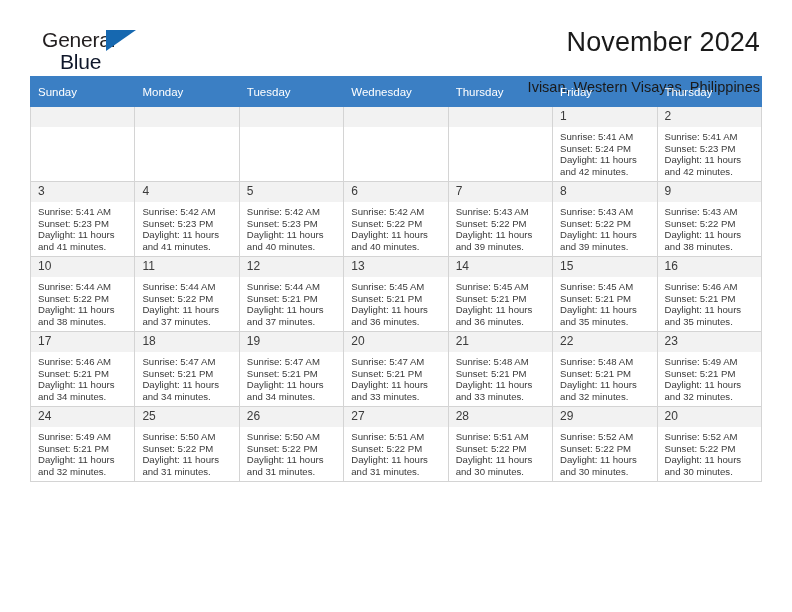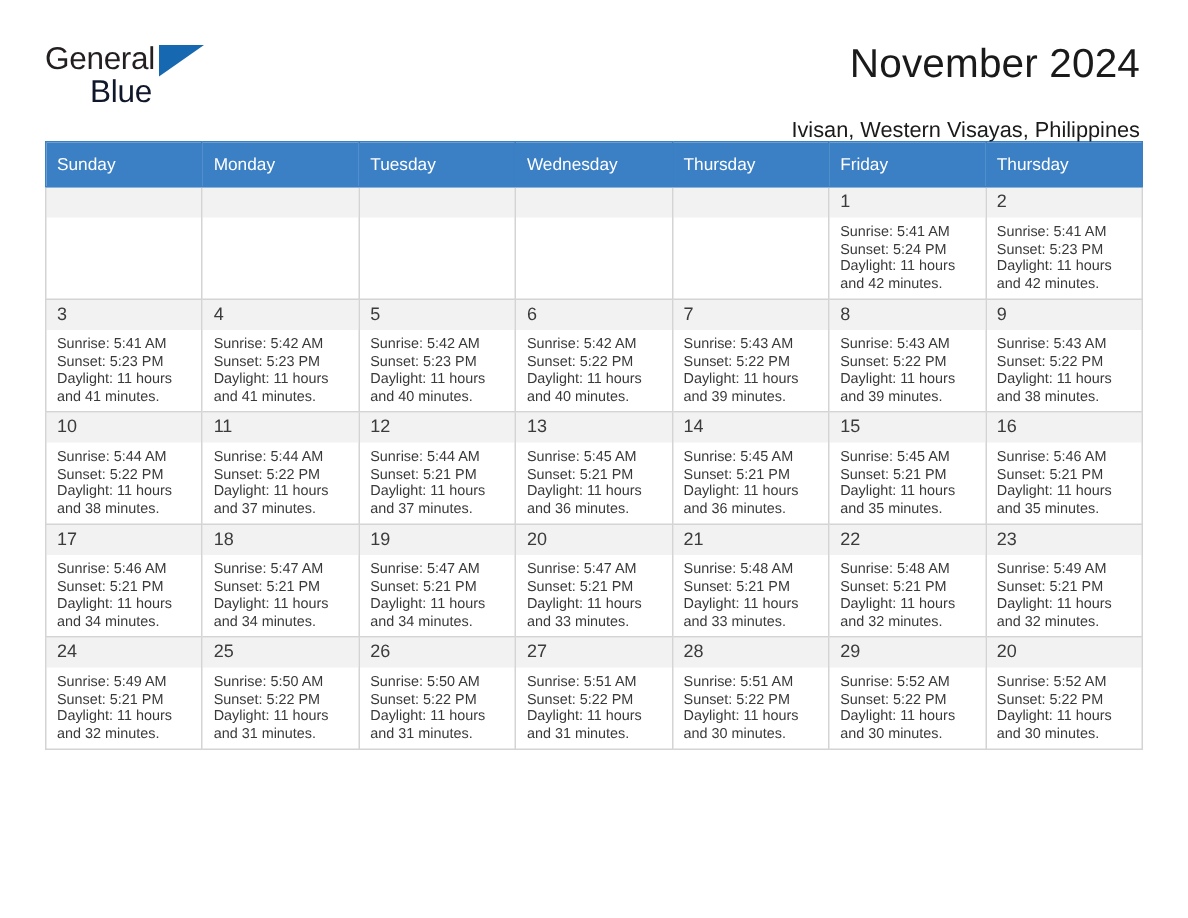--- a/index.html
+++ b/index.html
@@ -32,21 +32,21 @@
     box-sizing: border-box;
   }
   .brand {
     position: relative;
     width: 120px;
     height: 52px;
     flex: 0 0 auto;
   }
   .brand-general {
     position: absolute;
-    left: 0;
+    left: 12px;
     top: 2px;
     font-size: 21px;
     letter-spacing: -0.2px;
     color: #231f20;
     font-family: "Liberation Sans", sans-serif;
   }
   .brand-blue {
     position: absolute;
     left: 30px;
     top: 24px;
@@ -81,21 +81,21 @@
     color: #1a1a1a;
     line-height: 20px;
     margin-top: 19px;
   }
 
   
   .calendar {
     width: 732px;
     border-collapse: collapse;
     table-layout: fixed;
-    margin-top: 20px;
+    margin-top: 2px;
   }
   .calendar th {
     background: #3b7fc4;
     color: #ffffff;
     font-size: 11.5px;
     font-weight: normal;
     text-align: left;
     padding: 5px 0 5px 7px;
     height: 19px;
     border: 1px solid #3b7fc4;

